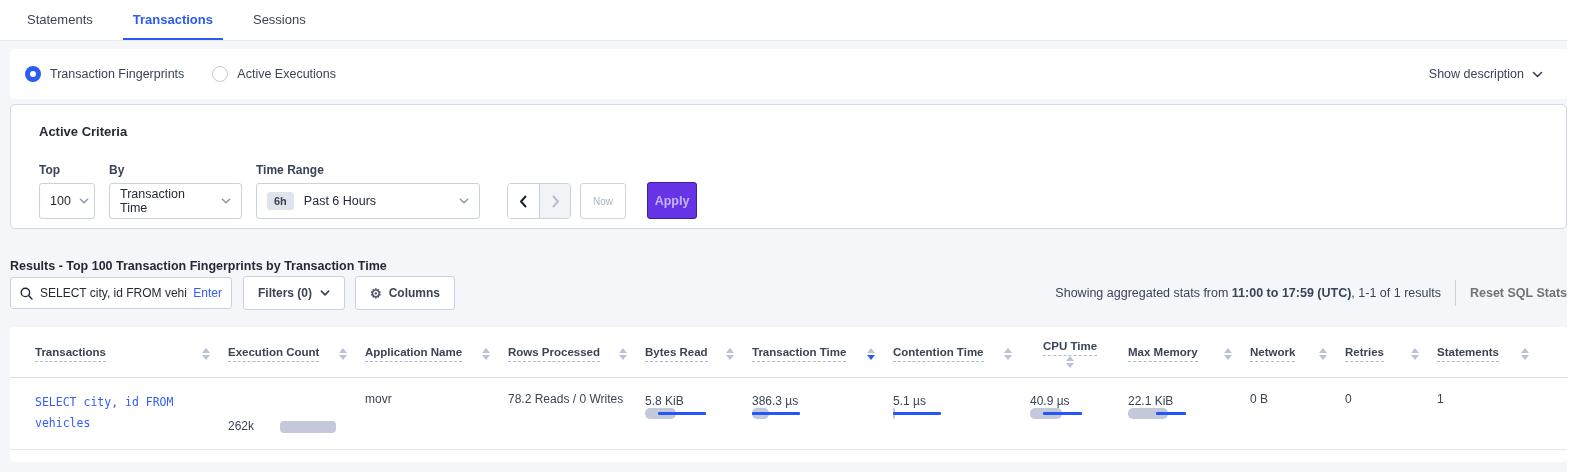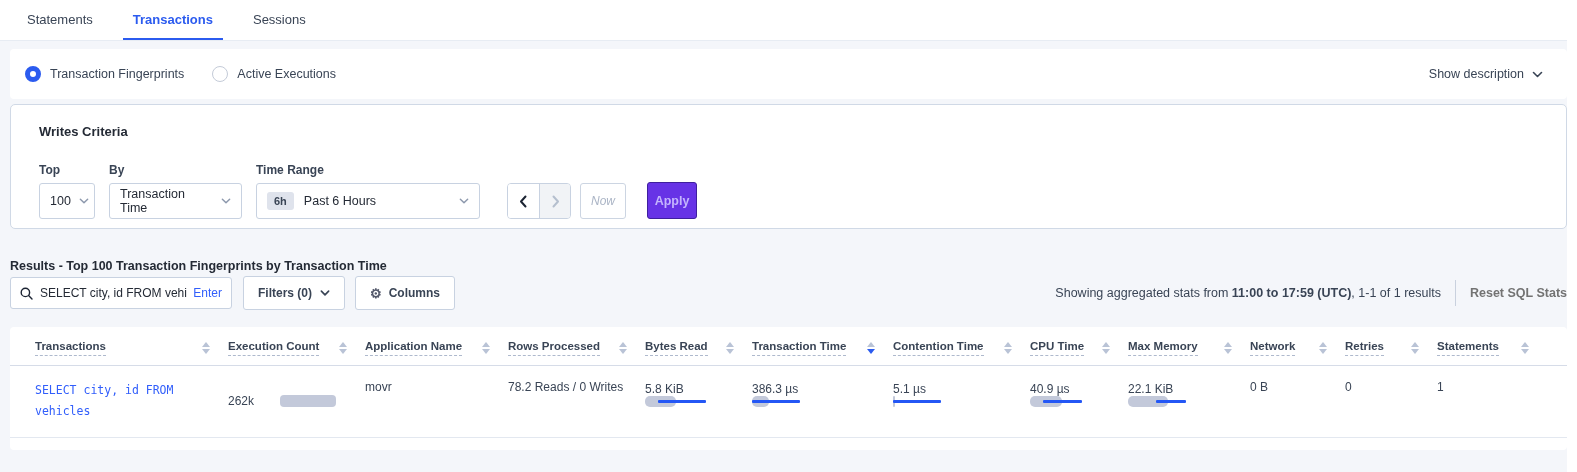--- a/index.html
+++ b/index.html
@@ -109,24 +109,23 @@
   }
   .arrow-btn.disabled { background: #f1f3f6; cursor: default; }
   .arrow-btn + .arrow-btn { border-left: 1px solid #c8d2e1; }
   .btn-now {
     margin-left: 9px;
     height: 36px; width: 46px;
     border: 1px solid #ccd5e2;
     border-radius: 3px;
     background: #fff;
     color: #aab4c5;
-    font-size: 12px;
+    font-size: 10px;
     display: flex; align-items: center; justify-content: center;
     cursor: pointer;
-    font-style: italic;
   }
   .btn-apply {
     margin-left: 21px;
     height: 37px; width: 50px;
     background: #6733e6;
     border: 1px solid #3f1f9e;
     border-radius: 3px;
     color: #c4b5fd;
     font-size: 12.5px;
     font-weight: bold;
@@ -211,35 +210,35 @@
   .tri-down.active { border-top-color: #2b5bef; }
   .trow { border-bottom: 1px solid #e3e8f0; }
   .td { padding: 14px 18px 16px 0; font-size: 12px; color: #394455; }
   .col-1 { width: 193px; }
   .col-2 { width: 137px; }
   .col-3 { width: 143px; }
   .col-4 { width: 137px; }
   .col-5 { width: 107px; }
   .col-6 { width: 141px; }
   .col-7 { width: 137px; }
-  .col-8 { width: 98px; }
+  .col-8 { width: 98px; flex-direction: column; }
   .col-9 { width: 122px; }
   .col-10 { width: 95px; }
   .col-11 { width: 92px; }
   .col-12 { width: 110px; }
   .sql-link {
     font-family: "DejaVu Sans Mono", monospace;
     font-size: 11.5px;
     color: #315efb;
     line-height: 1.8;
     cursor: pointer;
     max-width: 170px;
     display: inline-block;
   }
-  .exec-cell { display: flex; align-items: center; }
+  .exec-cell { display: flex; align-items: flex-end; }
   .exec-bar { height: 12px; background: #c3c9da; border-radius: 4px; margin-left: 26px; }
   .metric-value { display: block; padding-top: 2px; }
   .mini-bar { position: relative; height: 11px; margin-top: 7px; width: 64px; }
   .bar-gray { position: absolute; left: 0; top: 0; height: 11px; background: #c3c9da; border-radius: 5px; }
   .bar-line { position: absolute; top: 4px; height: 3px; background: #2457f5; border-radius: 1px; }
   
   .scroll-gutter {
     position: absolute; top: 0; right: 0;
     width: 10px; height: 472px;
     background: #fff;
@@ -269,21 +268,21 @@
     <span>Show description</span>
     <span class="chev">
       <svg width="11" height="11" viewBox="0 0 11 11">
           <polyline points="1.5,3.5 5.5,7.5 9.5,3.5" fill="none" stroke="#394455" stroke-width="1.6" stroke-linecap="round" stroke-linejoin="round"></polyline>
         </svg>
     </span>
   </div>
 </div>
 
 <div class="criteria-card">
-  <div class="criteria-title">Writes Criteria</div>
+  <div class="criteria-title">Active Criteria</div>
   <div class="criteria-row">
     <div class="field">
       <div class="field-label">Top</div>
       <div class="select select-top">
         <span class="sel-value">100</span>
         <span class="chev">
           <svg width="10" height="10" viewBox="0 0 11 11">
               <polyline points="1.5,3.5 5.5,7.5 9.5,3.5" fill="none" stroke="#8d99ad" stroke-width="1.6" stroke-linecap="round" stroke-linejoin="round"></polyline>
             </svg>
         </span>

